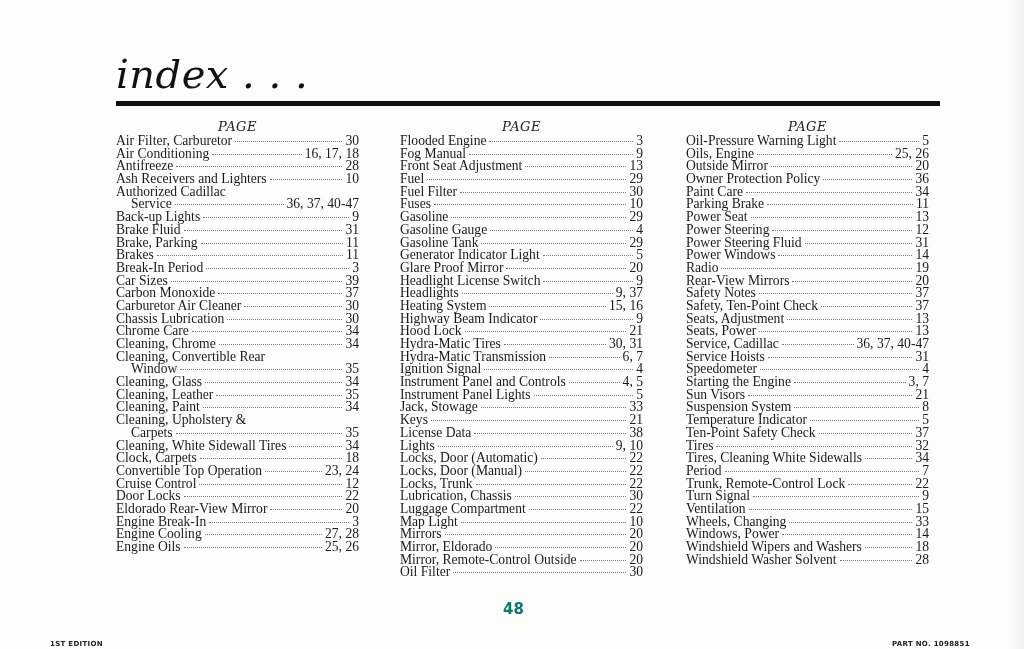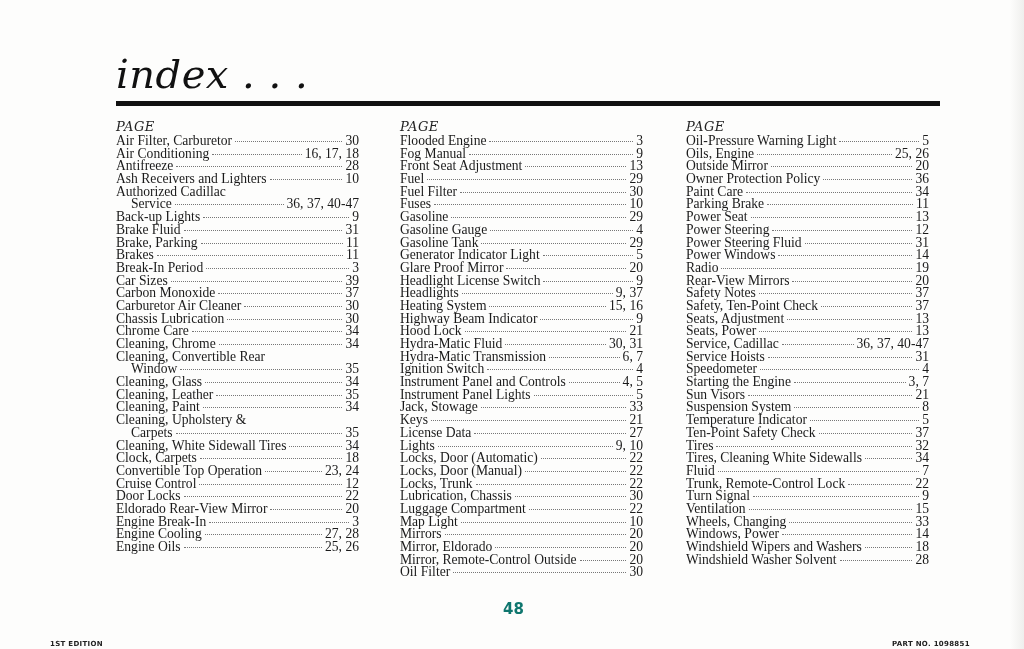--- a/index.html
+++ b/index.html
@@ -24,21 +24,21 @@
     position: absolute; left: 116px; top: 101px; width: 824px; height: 5px;
     background: #111;
   }
   .col {
     position: absolute; top: 119px; width: 243px;
   }
   .col1 { left: 116px; }
   .col2 { left: 400px; }
   .col3 { left: 686px; }
   .col-head {
-    text-align: left; font-style: italic; font-size: 13px;
+    text-align: center; font-style: italic; font-size: 13px;
     letter-spacing: 0.5px; height: 16px; line-height: 16px; color: #222;
   }
   .entry {
     display: flex; align-items: baseline;
     font-family: "Liberation Serif", serif;
     font-size: 13.6px; line-height: 12.7px; height: 12.7px;
     white-space: nowrap;
   }
   .entry .label { flex: 0 0 auto; }
   .entry .label.indent { padding-left: 15px; }
@@ -311,31 +311,31 @@
         <span class="label">Highway Beam Indicator</span>
         <span class="leader"></span>
         <span class="page">9</span>
       </div>
       <div class="entry">
         <span class="label">Hood Lock</span>
         <span class="leader"></span>
         <span class="page">21</span>
       </div>
       <div class="entry">
-        <span class="label">Hydra-Matic Fluid</span>
+        <span class="label">Hydra-Matic Tires</span>
         <span class="leader"></span>
         <span class="page">30, 31</span>
       </div>
       <div class="entry">
         <span class="label">Hydra-Matic Transmission</span>
         <span class="leader"></span>
         <span class="page">6, 7</span>
       </div>
       <div class="entry">
-        <span class="label">Ignition Switch</span>
+        <span class="label">Ignition Signal</span>
         <span class="leader"></span>
         <span class="page">4</span>
       </div>
       <div class="entry">
         <span class="label">Instrument Panel and Controls</span>
         <span class="leader"></span>
         <span class="page">4, 5</span>
       </div>
       <div class="entry">
         <span class="label">Instrument Panel Lights</span>
@@ -348,21 +348,21 @@
         <span class="page">33</span>
       </div>
       <div class="entry">
         <span class="label">Keys</span>
         <span class="leader"></span>
         <span class="page">21</span>
       </div>
       <div class="entry">
         <span class="label">License Data</span>
         <span class="leader"></span>
-        <span class="page">27</span>
+        <span class="page">38</span>
       </div>
       <div class="entry">
         <span class="label">Lights</span>
         <span class="leader"></span>
         <span class="page">9, 10</span>
       </div>
       <div class="entry">
         <span class="label">Locks, Door (Automatic)</span>
         <span class="leader"></span>
         <span class="page">22</span>
@@ -542,21 +542,21 @@
         <span class="label">Tires</span>
         <span class="leader"></span>
         <span class="page">32</span>
       </div>
       <div class="entry">
         <span class="label">Tires, Cleaning White Sidewalls</span>
         <span class="leader"></span>
         <span class="page">34</span>
       </div>
       <div class="entry">
-        <span class="label">Fluid</span>
+        <span class="label">Period</span>
         <span class="leader"></span>
         <span class="page">7</span>
       </div>
       <div class="entry">
         <span class="label">Trunk, Remote-Control Lock</span>
         <span class="leader"></span>
         <span class="page">22</span>
       </div>
       <div class="entry">
         <span class="label">Turn Signal</span>

